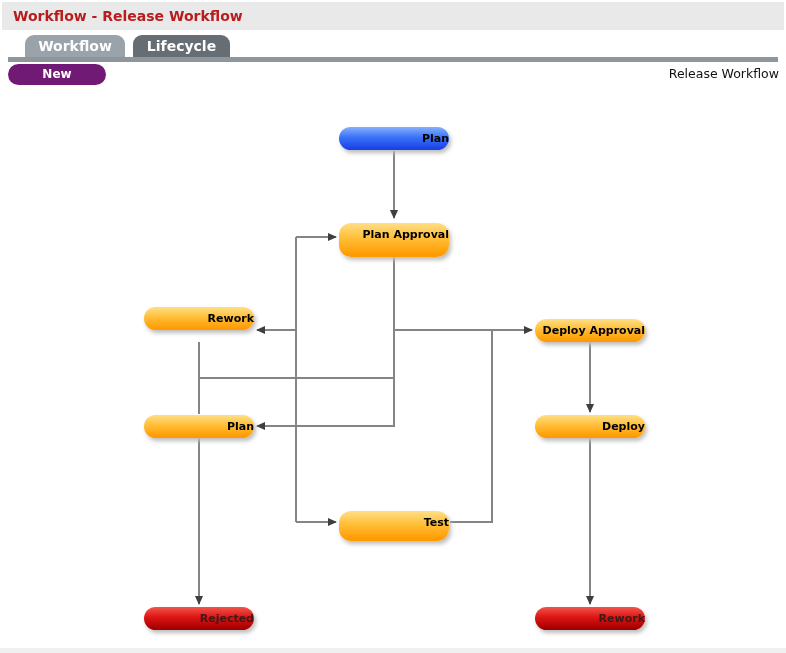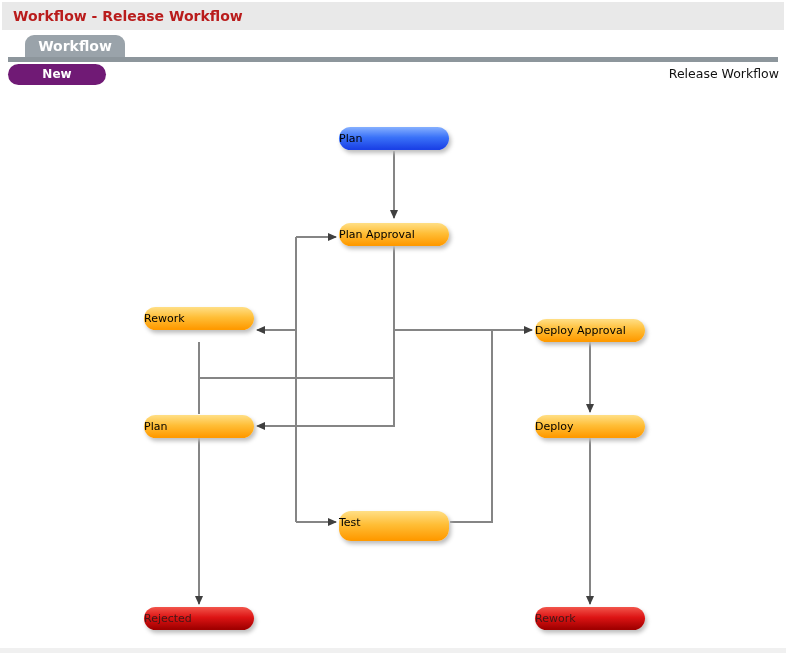--- a/index.html
+++ b/index.html
@@ -15,40 +15,43 @@
   .tab-inactive{left:133px;width:97px;background:#666d73;}
   .tab-bar{position:absolute;left:8px;right:8px;top:57px;height:5px;background:#8d969c;}
   .new-btn{position:absolute;left:8px;top:64px;width:98px;height:21px;border-radius:11px;
            background:#701a75;color:#fff;font-size:12px;font-weight:bold;text-align:center;
            line-height:21px;cursor:pointer;}
   .context-title{position:absolute;right:7px;top:66px;font-size:12.5px;font-weight:normal;color:#111;}
 
   
   #canvas{position:absolute;left:0;top:90px;width:786px;height:563px;}
   #connector-svg{position:absolute;left:0;top:0;width:786px;height:563px;}
-  .node{position:absolute;border-radius:12px;text-align:left;font-size:11px;font-weight:normal;
+  .node{position:absolute;border-radius:12px;text-align:right;font-size:11px;font-weight:bold;
         box-shadow:2px 3px 4px #bdbdbd;cursor:pointer;}
   .node span{display:block;}
   .node-start{background:linear-gradient(180deg,#86b0ff 0%,#3a72f8 45%,#1b41e6 95%);color:#000;}
   .node-active{background:linear-gradient(180deg,#ffdf86 0%,#ffbe37 45%,#ff9a00 95%);color:#000;}
   .node-end{background:linear-gradient(180deg,#f2554b 0%,#dd1414 45%,#a00000 95%);color:#401818;}
 
   .bottom-strip{position:absolute;left:0;right:0;bottom:0;height:5px;background:#f0f0f0;}
 </style>
 </head>
 <body>
 
 <div id="stage">
 
   <div class="title-bar">
     <span>Workflow - Release Workflow</span>
   </div>
 
   <div class="tab tab-active">
     <span>Workflow</span>
+  </div>
+  <div class="tab tab-inactive">
+    <span>Lifecycle</span>
   </div>
   <div class="tab-bar"></div>
 
   <div class="new-btn">
     <span>New</span>
   </div>
   <div class="context-title">Release Workflow</div>
 
   <div id="canvas">
     <svg id="connector-svg" viewBox="0 90 786 563" xmlns="http://www.w3.org/2000/svg">
@@ -70,21 +73,21 @@
           <path d="M394,330 L532,330" fill="none" stroke="#858585" stroke-width="2" marker-end="url(#arrow)"></path>
           <path d="M450,522 L492,522 L492,330" fill="none" stroke="#858585" stroke-width="2"></path>
           <path d="M590,342 L590,412" fill="none" stroke="#858585" stroke-width="2" marker-end="url(#arrow)"></path>
           <path d="M590,438 L590,604" fill="none" stroke="#858585" stroke-width="2" marker-end="url(#arrow)"></path>
         </g>
     </svg>
     <div id="node-layer">
         <div class="node node-start" style="left: 339px; top: 37px; width: 110px; height: 23px;">
           <span style="line-height: 23px;">Plan</span>
         </div>
-        <div class="node node-active" style="left: 339px; top: 133px; width: 110px; height: 23px;">
+        <div class="node node-active" style="left: 339px; top: 133px; width: 110px; height: 34px;">
           <span style="line-height: 23px;">Plan Approval</span>
         </div>
         <div class="node node-active" style="left: 144px; top: 217px; width: 110px; height: 23px;">
           <span style="line-height: 23px;">Rework</span>
         </div>
         <div class="node node-active" style="left: 535px; top: 229px; width: 110px; height: 23px;">
           <span style="line-height: 23px;">Deploy Approval</span>
         </div>
         <div class="node node-active" style="left: 144px; top: 325px; width: 110px; height: 23px;">
           <span style="line-height: 23px;">Plan</span>

